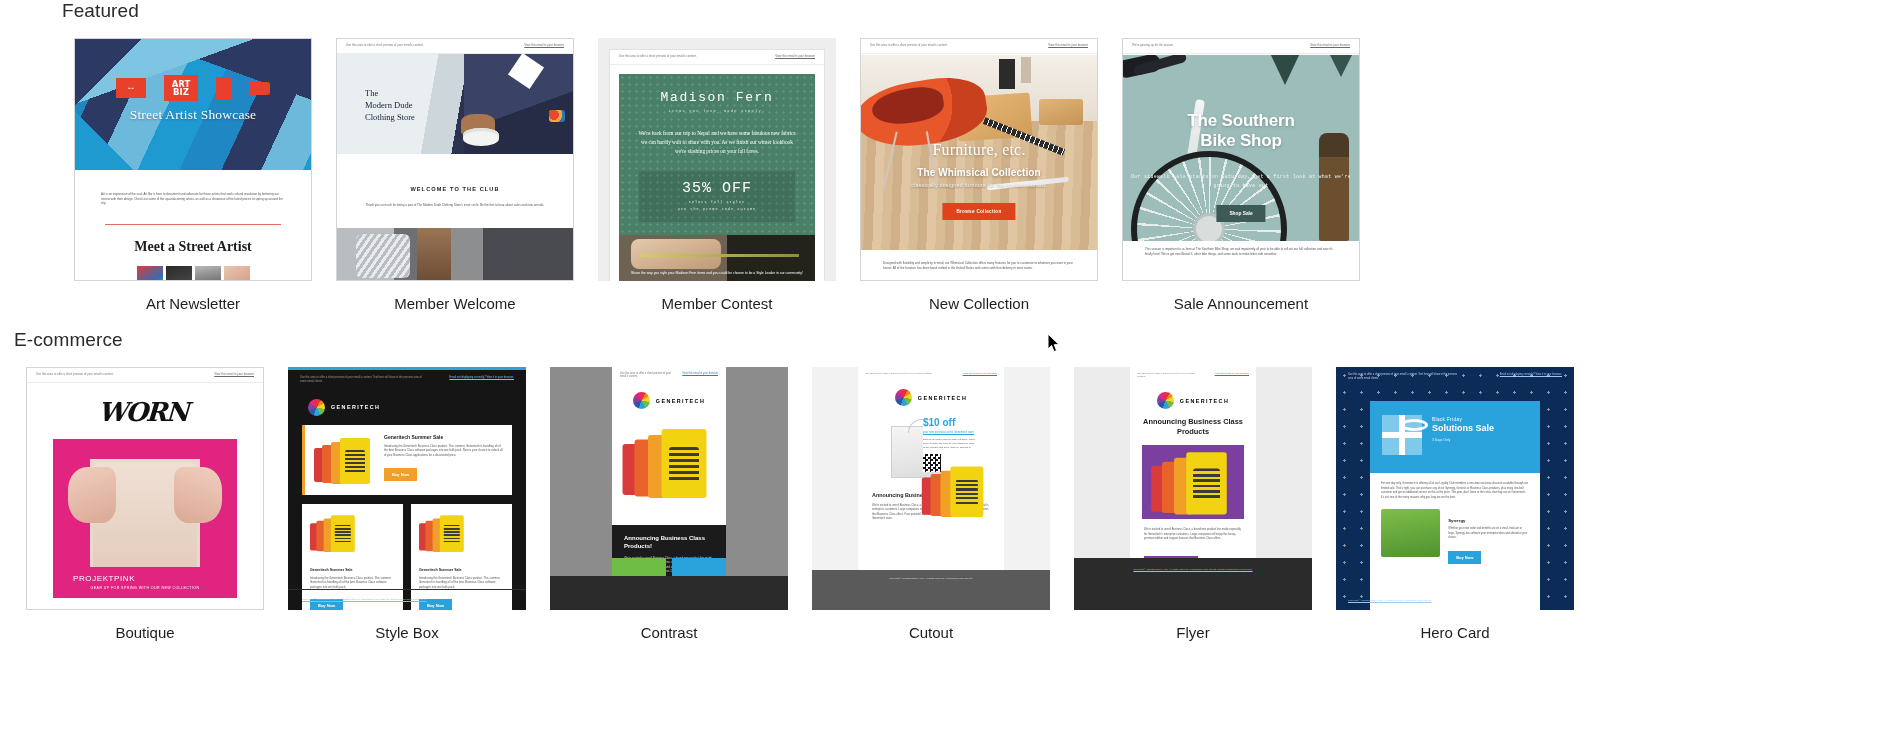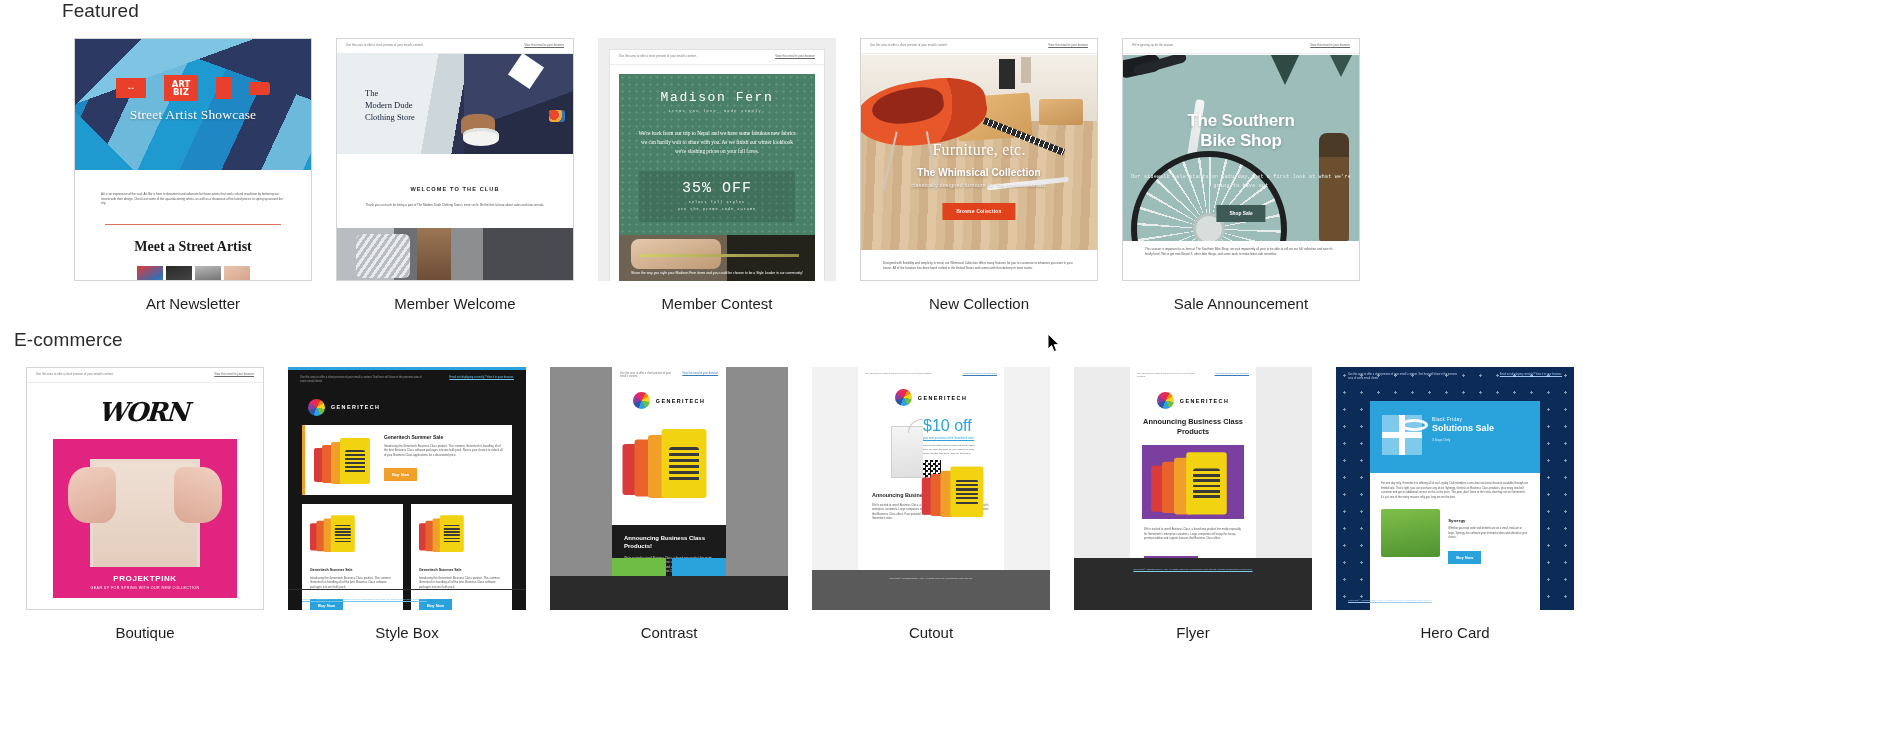--- a/index.html
+++ b/index.html
@@ -234,21 +234,21 @@
     background: linear-gradient(180deg,#e0247f 0 16%, #ecd9cd 16% 100%); }
   .bt-img .torso { position:absolute; left: 22%; top: 18%; width: 56%; height: 82%;
     background: linear-gradient(180deg,#efe0d4,#e3cdbd); border-radius: 8px 8px 0 0; }
   .bt-img .armL { position:absolute; left: 8%; top: 22%; width: 26%; height: 44%;
     background: linear-gradient(160deg,#f0cfc0,#dba895); border-radius: 40% 20% 30% 40%; }
   .bt-img .armR { position:absolute; right: 8%; top: 22%; width: 26%; height: 44%;
     background: linear-gradient(200deg,#f0cfc0,#dba895); border-radius: 20% 40% 40% 30%; }
   .bt-img .pinkL { position:absolute; left:0; top:0; width: 20%; height: 100%; background:#e0247f; }
   .bt-img .pinkR { position:absolute; right:0; top:0; width: 20%; height: 100%; background:#e0247f; }
   .bt-band { margin: 0 26px; background:#e0247f; padding: 7px 0 8px 0; }
-  .bt-band .b1 { text-align:center; color:#fff; font-weight:700; font-size: 8px; letter-spacing: .6px; }
+  .bt-band .b1 { color:#fff; font-weight:400; font-size: 8px; letter-spacing: .6px; padding-left: 20px; }
   .bt-band .b2 { text-align:center; color:#fff; font-size: 3.6px; letter-spacing: .4px; margin-top: 3px; }
   .bt-foot { text-align:center; font-size: 3.6px; color:#3a3a3a; margin-top: 11px; }
 
   
   .gt-logo-row { display:flex; align-items:center; gap: 6px; padding: 9px 0 0 20px; }
   .gt-star {
     width: 17px; height: 17px; border-radius: 50%;
     background: conic-gradient(#e8342b 0 30deg,#f0871f 30deg 60deg,#f7d417 60deg 100deg,
       #6fbd45 100deg 150deg,#2aa3dc 150deg 200deg,#2f55a4 200deg 250deg,
       #8a3fa0 250deg 300deg,#e0276f 300deg 360deg);
@@ -298,21 +298,21 @@
   .cu { position:absolute; inset:0; background:#f2f2f2; }
   .cu .card { position:absolute; left: 46px; right: 46px; top: 0; bottom: 40px; background:#fff; }
   .cu .ph { display:flex; justify-content:space-between; padding: 5px 7px; font-size: 2.5px; color:#7c7c7c; }
   .cu .ph a { text-decoration: underline; color:#3b78b5; }
   .cu .bagwrap { position:relative; margin: 10px auto 0 auto; width: 80px; height: 62px; }
   .cu .bag { position:absolute; left: 0; top: 10px; width: 62px; height: 52px;
     background: linear-gradient(170deg,#f5f5f5,#dcdcdc); border: 1px solid #cfcfcf; }
   .cu .bag .hdl { position:absolute; left: 16px; top: -8px; width: 30px; height: 14px;
     border: 1.5px solid #c8c8c8; border-bottom: none; border-radius: 14px 14px 0 0; }
   .cu .offbox { position:absolute; right: -6px; top: 2px; width: 54px; background:#fff; }
-  .cu .offbox .big { color:#2aa3dc; font-size: 16px; font-weight: 400; line-height: 1; }
+  .cu .offbox .big { color:#2aa3dc; font-size: 10px; font-weight: 700; line-height: 1; }
   .cu .offbox .lk { color:#2aa3dc; font-size: 2.7px; text-decoration: underline; margin-top: 3px; display:block; }
   .cu .offbox p { margin: 4px 0 0 0; font-size: 2.5px; color:#555; line-height: 1.55; }
   .cu .qr { width: 18px; height: 18px; margin-top: 4px;
     background: repeating-conic-gradient(#111 0 25%, #fff 0 50%) 0 0/5px 5px; }
   .cu h4 { margin: 14px 14px 5px 14px; font-size: 5.4px; color:#1c1c1c; line-height: 1.25; }
   .cu p.body { margin: 0 14px; font-size: 2.7px; color:#585858; line-height: 1.65; }
   .cu .stackwrap { position:absolute; right: 14px; bottom: 56px; }
   .cu .grayfoot { position:absolute; left:0; right:0; bottom:0; height: 40px; background:#5a5a5a; }
   .cu .grayfoot .t { color:#d6d6d6; font-size: 2.4px; text-align:center; padding-top: 7px; line-height: 1.6; }
 

